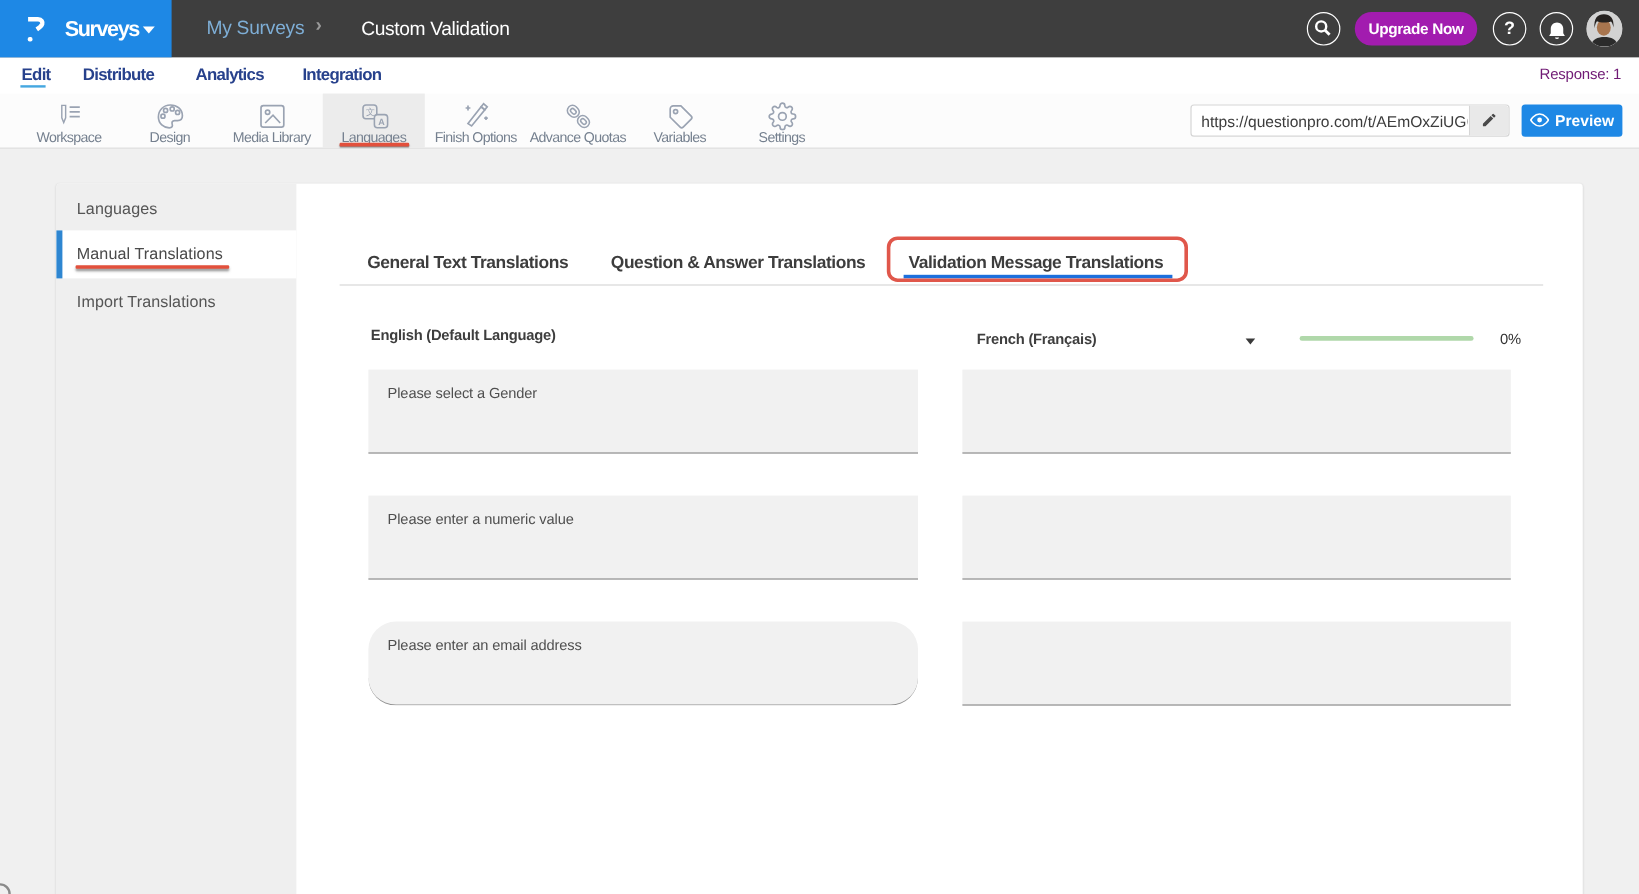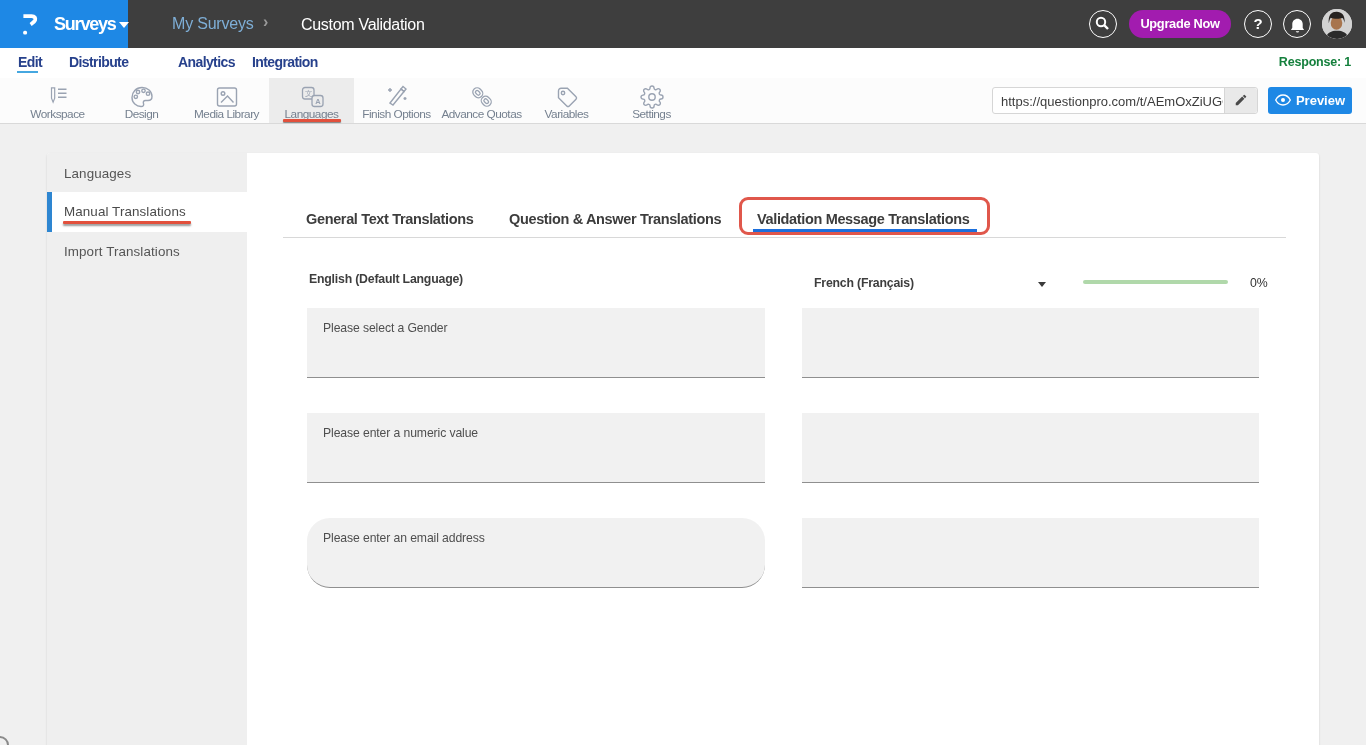--- a/index.html
+++ b/index.html
@@ -1,37 +1,37 @@
 <!DOCTYPE html>
 <html><head>
 <meta charset="utf-8">
 <style>
 * { margin:0; padding:0; box-sizing:border-box; }
 html,body { width:1366px; height:745px; overflow:hidden; background:#fff;
   font-family:"Liberation Sans", sans-serif; }
 
 #topbar { position:absolute; left:0; top:0; width:1366px; height:48px; background:#3e3e3e; }
-#logo { position:absolute; left:0; top:0; width:128px; height:48px; background:#1e88e5; }
+#logo { position:absolute; left:0; top:0; width:143px; height:48px; background:#1e88e5; }
 #logo svg.plogo { position:absolute; left:20px; top:11px; }
 #logo .brand { position:absolute; left:54px; top:14px; color:#fff; font-size:18px; font-weight:bold; letter-spacing:-1.2px; }
 #logo .caret { position:absolute; left:119px; top:22px; width:0; height:0;
   border-left:5.5px solid transparent; border-right:5.5px solid transparent; border-top:6px solid #fff; }
 .bc1 { position:absolute; left:172px; top:15px; color:#7eaed6; font-size:16px; letter-spacing:-0.2px; }
 .bcsep { position:absolute; left:263px; top:13px; color:#9a9a9a; font-size:16px; font-weight:bold; }
 .bc2 { position:absolute; left:301px; top:16px; color:#fff; font-size:16px; letter-spacing:-0.3px; }
 .hcirc { position:absolute; top:10px; width:28px; height:28px; border:1.5px solid #fff; border-radius:50%; }
 #upgrade { position:absolute; left:1129px; top:10px; width:102px; height:28px; background:#a21caf;
   border-radius:14px; color:#fff; font-size:12.8px; font-weight:bold; text-align:center; line-height:28px; letter-spacing:-0.3px; }
 .qmark { color:#fff; font-size:15px; font-weight:bold; text-align:center; line-height:25px; }
 #avatar { position:absolute; left:1322px; top:9px; width:30px; height:30px; border-radius:50%; overflow:hidden; background:#d8d8d8; }
 
 #navrow { position:absolute; left:0; top:48px; width:1366px; height:42px; background:#fff; border-bottom:1px solid #4d7c0f; }
 .ntab { position:absolute; top:0; height:30px; line-height:28px; color:#27418c; font-size:14px; font-weight:bold; letter-spacing:-0.6px; }
 #edit-u { position:absolute; left:17px; top:23px; width:21px; height:2px; background:#45a7e0; }
-#resp { position:absolute; right:15px; top:0; height:30px; line-height:28px; color:#15803d; font-size:12.5px; font-weight:bold; letter-spacing:-0.2px; }
+#resp { position:absolute; right:15px; top:0; height:30px; line-height:28px; color:#701a75; font-size:12.5px; font-weight:normal; letter-spacing:-0.2px; }
 
 #toolbar { position:absolute; left:0; top:78px; width:1366px; height:46px; background:#fcfcfc; border-bottom:1px solid #d9d9d9; }
 .titem { position:absolute; top:0; width:85px; height:45px; text-align:center; }
 .titem svg { margin-top:7px; }
 .titem .tlabel { position:absolute; left:-12px; right:-12px; top:29px; font-size:11.8px; color:#75808f; white-space:nowrap; letter-spacing:-0.5px; }
 .titem.active { background:#ececec; }
 #lang-u { position:absolute; left:283px; top:41px; width:58px; height:3px; background:#e2503c; border-radius:1px; box-shadow:0 1px 1px rgba(60,60,60,.6); }
 #urlbox { position:absolute; left:992px; top:9px; width:266px; height:27px; background:#fff; border:1px solid #d6d6d6; border-radius:3px; }
 #urlbox .utext { position:absolute; left:8px; top:6px; font-size:13px; color:#3c3c3c; white-space:nowrap; width:222px; overflow:hidden; }
 #urlbox .pseg { position:absolute; right:0; top:0; width:33px; height:25px; background:#e9e9e9; border-left:1px solid #d6d6d6; border-radius:0 3px 3px 0; text-align:center; }
@@ -89,21 +89,21 @@
       <ellipse cx="14.5" cy="14" rx="5.8" ry="6.8" fill="#a8754e"></ellipse>
       <path d="M6.8 14.5 C5.8 5.5 10 2.6 14.8 2.8 C19.5 3 23.2 5.5 22.6 14 C22 11.5 21.5 10 20.5 9 C17.5 10.2 11 10 8.8 8.8 C7.8 10 7.2 12 6.8 14.5 z" fill="#262220"></path>
       <path d="M3.5 30 C4.5 23.5 9.5 21.8 15 21.8 S25.5 23.5 26.5 30 z" fill="#2b2b2b"></path>
     </svg>
   </div>
 </div>
 <div id="navrow">
   <span class="ntab" style="left:18px;">Edit</span>
   <span id="edit-u"></span>
   <span class="ntab" style="left:69px;">Distribute</span>
-  <span class="ntab" style="left:163px;margin-left:15px;">Analytics</span>
+  <span class="ntab" style="left:163px;">Analytics</span>
   <span class="ntab" style="left:252px;">Integration</span>
   <span id="resp">Response: 1</span>
 </div>
 <div id="toolbar">
   <div class="titem" style="left:15px;">
     <svg width="26" height="24" viewBox="0 0 26 24" fill="none" stroke="#9aa3b2" stroke-width="1.4">
       <path d="M6.5 2.8 H9.7 V13.2 L8.1 17.2 L6.5 13.2 Z" stroke-width="1.2"></path>
         <path d="M13 4.2 H21.5 M13 8.2 H21.5 M13 12.2 H21.5"></path>
     </svg>
     <div class="tlabel">Workspace</div>

